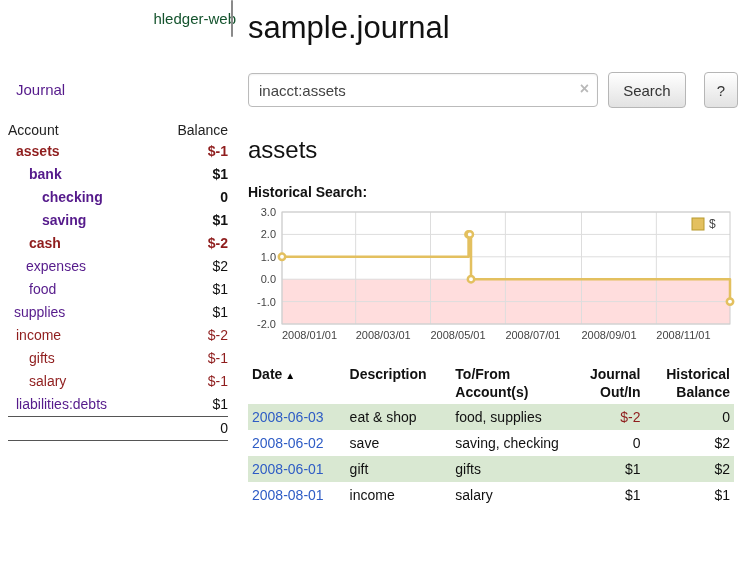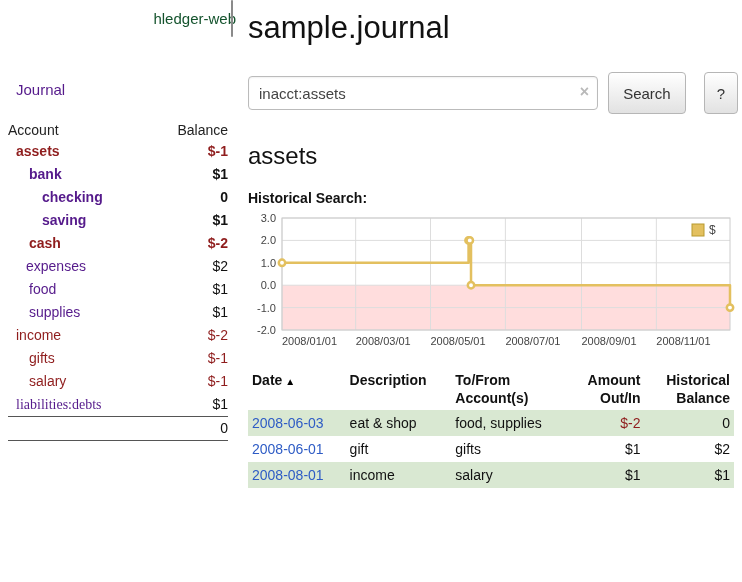--- a/index.html
+++ b/index.html
@@ -33,21 +33,21 @@
   .searchrow { margin-top: 26px; display: flex; align-items: center; }
   .searchbox { position: relative; width: 356px; }
   .searchbox input {
     width: 100%; height: 34px; border: 1px solid #bbb; border-radius: 4px;
     padding: 0 27px 0 10px; font-size: 15px; color: #444;
     font-family: "Liberation Sans", sans-serif; outline: none;
     box-shadow: inset 0 1px 2px rgba(0,0,0,0.06);
   }
   .clear-x { position: absolute; right: 9px; top: 7px; color: #b9b9b9; font-size: 16px; font-weight: bold; }
   .btn {
-    margin-left: 10px; height: 42px; padding: 0 14px; font-size: 15px; color: #333;
+    margin-left: 10px; height: 36px; padding: 0 14px; font-size: 15px; color: #333;
     background: linear-gradient(#ffffff, #e2e2e2); border: 1px solid #b6b6b6; border-radius: 4px;
     font-family: "Liberation Sans", sans-serif; cursor: pointer;
   }
   .btn.help { margin-left: 18px; padding: 0 12px; }
   h2.acctheading { font-size: 24px; font-weight: 400; margin: 28px 0 0 0; }
   .chartlabel { margin-top: 20px; font-size: 14px; font-weight: bold; }
   #chart { margin-top: 6px; }
 
   
   .register { margin-top: 12px; border-collapse: collapse; table-layout: fixed; width: 486px; font-size: 14px; }
@@ -95,37 +95,37 @@
         </tr>
         <tr>
           <td><a href="#" class="" style="margin-left: 18px;">expenses</a></td>
           <td class="bal">$2</td>
         </tr>
         <tr>
           <td><a href="#" class="" style="margin-left: 21px;">food</a></td>
           <td class="bal">$1</td>
         </tr>
         <tr>
-          <td><a href="#" class="" style="margin-left: 21px;">supplies</a></td>
+          <td><a href="#" class="" style="margin-left: 6px;">supplies</a></td>
           <td class="bal">$1</td>
         </tr>
         <tr>
           <td><a href="#" class="neg" style="margin-left: 8px;">income</a></td>
           <td class="bal neg">$-2</td>
         </tr>
         <tr>
           <td><a href="#" class="neg" style="margin-left: 21px;">gifts</a></td>
           <td class="bal neg">$-1</td>
         </tr>
         <tr>
           <td><a href="#" class="neg" style="margin-left: 21px;">salary</a></td>
           <td class="bal neg">$-1</td>
         </tr>
         <tr>
-          <td><a href="#" class="" style="margin-left: 8px; font-family: Liberation Serif, serif;">liabilities:debts</a></td>
+          <td><a href="#" class="" style="margin-left: 8px;">liabilities:debts</a></td>
           <td class="bal">$1</td>
         </tr>
       </tbody>
     <tfoot>
       <tr>
         <td></td>
         <td class="bal">0</td>
       </tr>
     </tfoot>
   </table>
@@ -191,33 +191,40 @@
         <col style="width:104px">
         <col style="width:112px">
         <col style="width:78px">
         <col style="width:88px">
     </colgroup>
     <thead>
       <tr id="register-head-row">
           <th>Date<span class="sort"> ▲</span></th>
           <th>Description</th>
           <th>To/From Account(s)</th>
-          <th class="r">Amount Out/In</th>
+          <th class="r">Journal Out/In</th>
           <th class="r">Historical Balance</th>
         </tr>
     </thead>
     <tbody id="register-body">
         <tr>
           <td><a href="#">2008-06-03</a></td>
           <td>eat &amp; shop</td>
           <td>food, supplies</td>
           <td class="r neg">$-2</td>
           <td class="r">0</td>
         </tr>
         <tr>
+          <td><a href="#">2008-06-02</a></td>
+          <td>save</td>
+          <td>saving, checking</td>
+          <td class="r">0</td>
+          <td class="r">$2</td>
+        </tr>
+        <tr>
           <td><a href="#">2008-06-01</a></td>
           <td>gift</td>
           <td>gifts</td>
           <td class="r">$1</td>
           <td class="r">$2</td>
         </tr>
         <tr>
           <td><a href="#">2008-08-01</a></td>
           <td>income</td>
           <td>salary</td>

